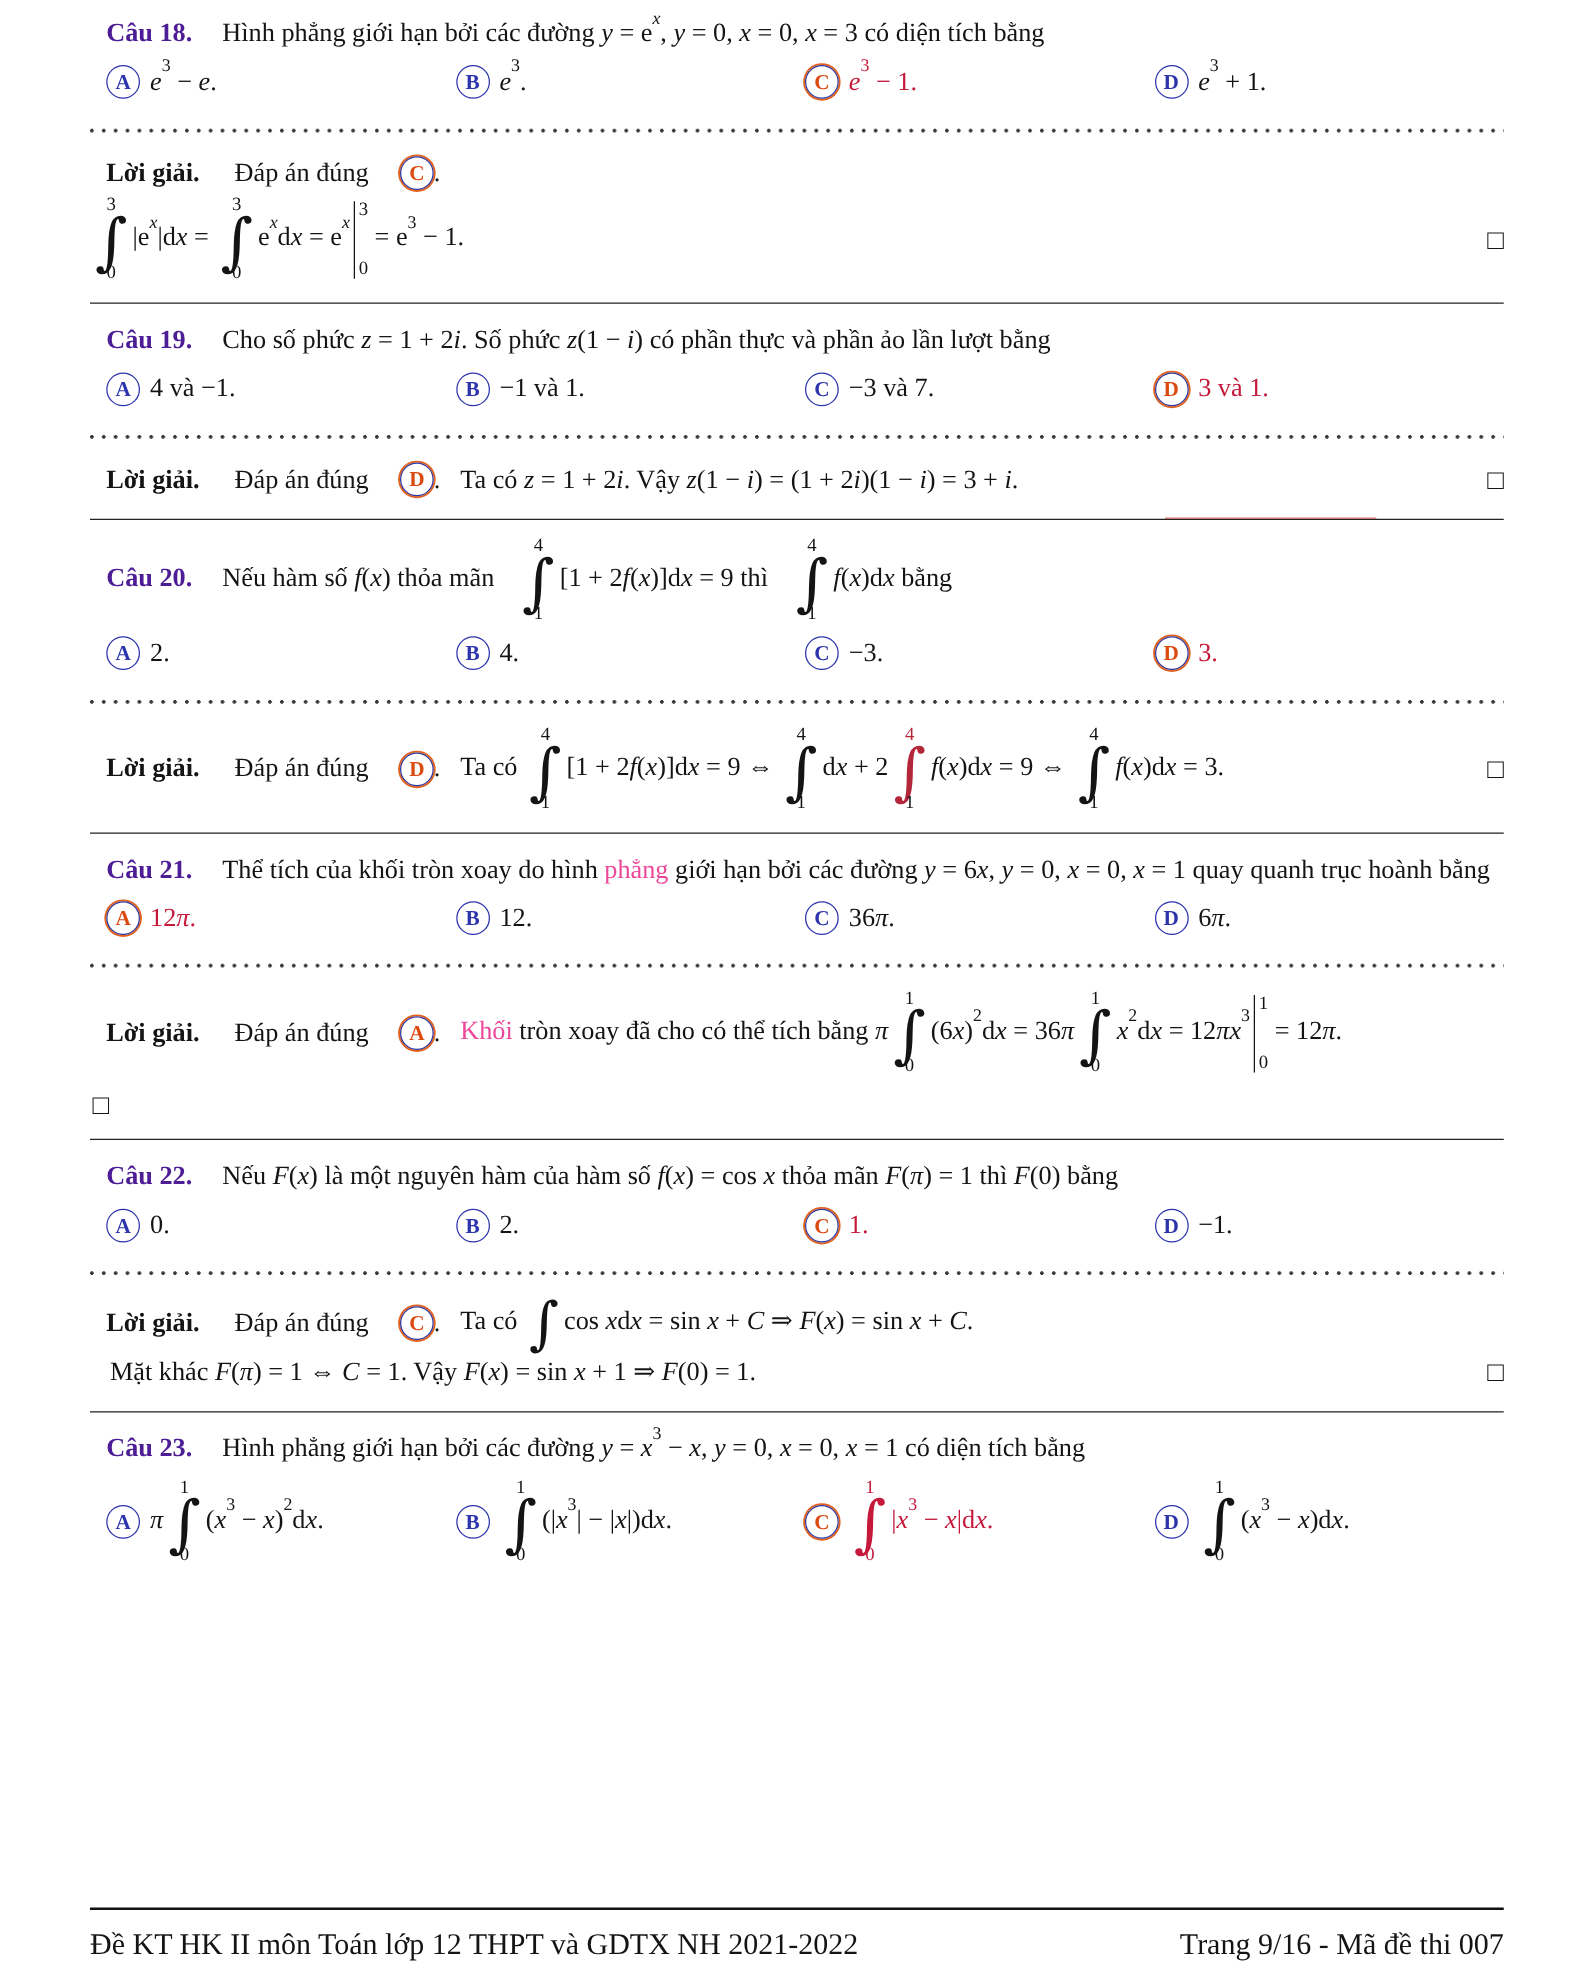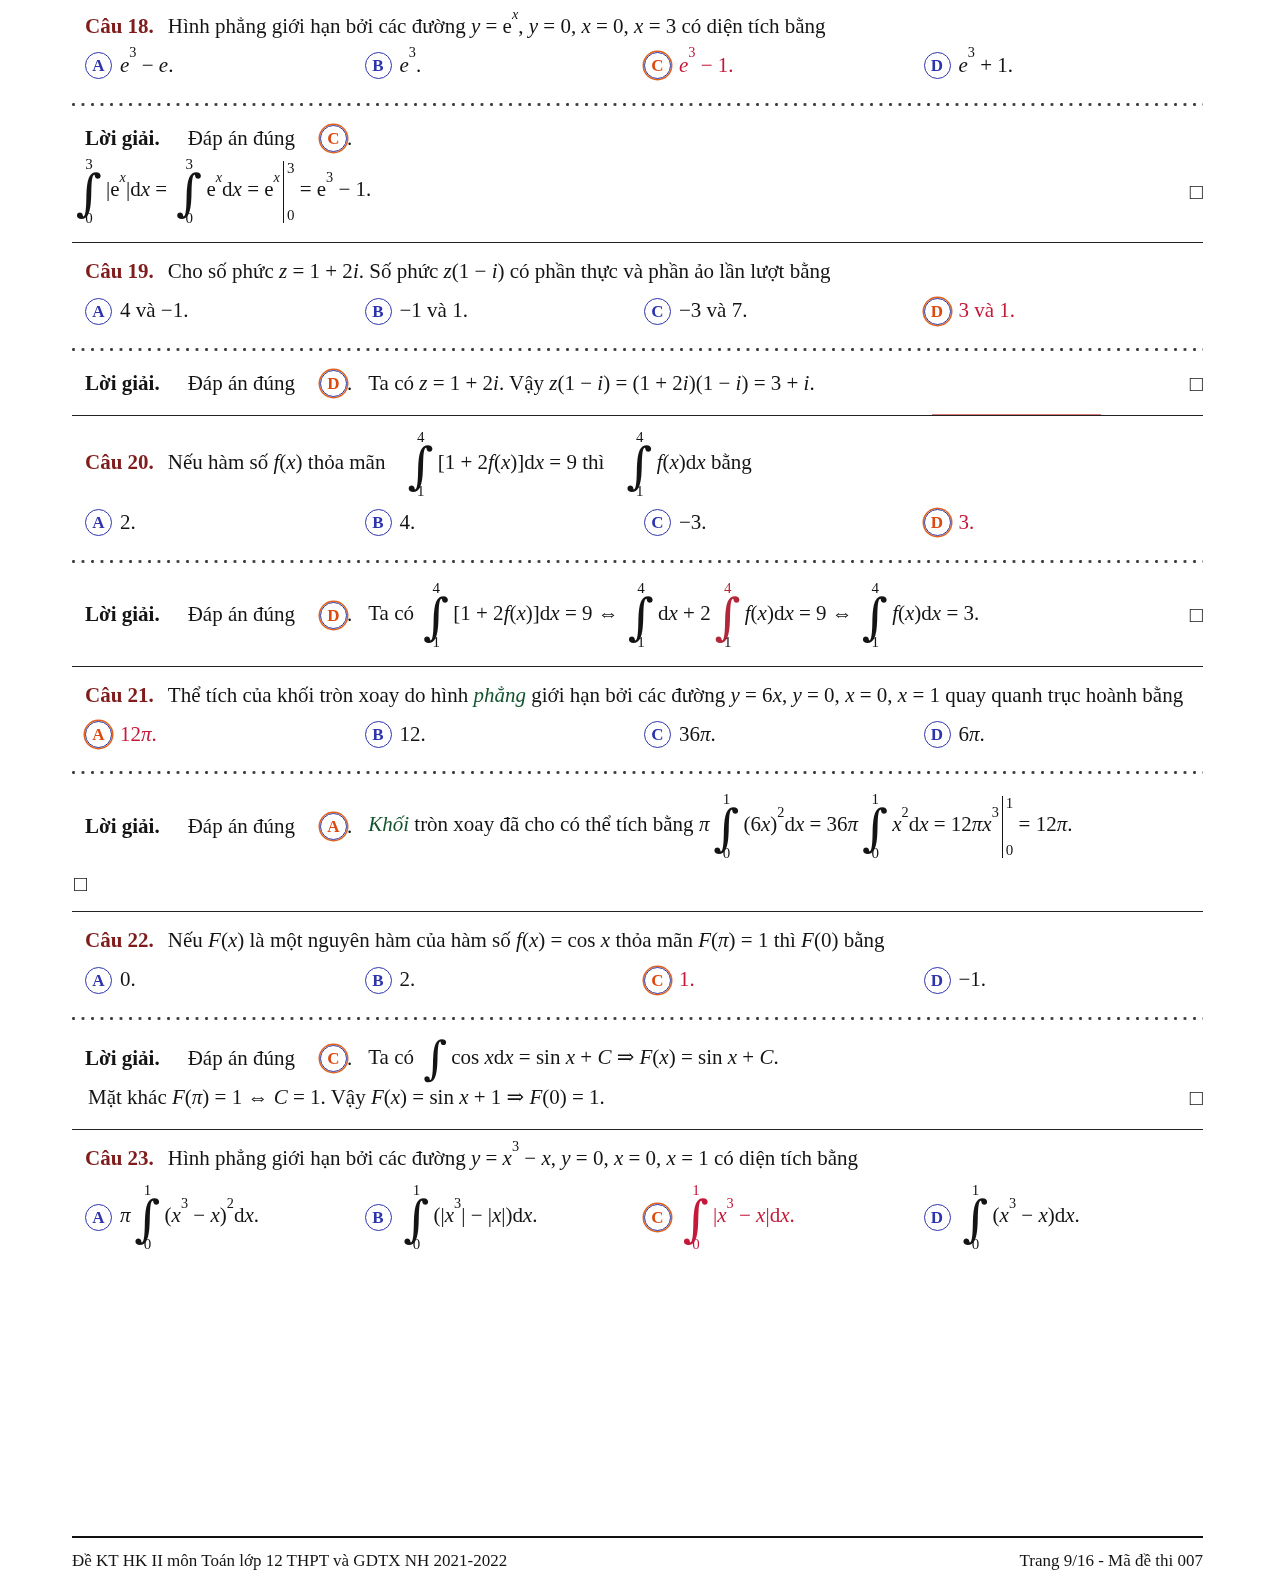--- a/index.html
+++ b/index.html
@@ -13,21 +13,21 @@
     line-height:1.42;
     padding:10px 72px 0 72px;
     position:relative;
     overflow:hidden;
   }
   i { font-style:italic; }
   sup { font-size:68%; position:relative; top:-0.45em; line-height:0; }
 
   
   .qhead { text-indent:13px; margin-top:2px; }
-  .qnum  { font-weight:bold; color:#7f1d1d; margin-right:14px; }
+  .qnum  { font-weight:bold; color:#4c1d95; margin-right:24px; }
   .opts  { display:grid; grid-template-columns:repeat(4,1fr); padding-left:13px; margin-top:9px; align-items:center; }
   .opt   { display:flex; align-items:center; }
   .obody { margin-left:8px; }
   .opt.correct .obody { color:#c5183a; }
 
   .chip {
     display:inline-flex; width:27px; height:27px; flex:0 0 27px;
     align-items:center; justify-content:center;
     border-radius:50%;
     border:1.4px solid #2e35ac;
@@ -68,29 +68,29 @@
   .igl .lt { font-size:15px; line-height:1; margin-bottom:-2px; }
   .igl .lb { font-size:15px; line-height:1; margin-top:-5px; }
   .igl.rint .sg, .igl.rint .lt { color:#b3273b; }
   .opt.correct .igl .sg, .opt.correct .igl .lt, .opt.correct .igl .lb { color:#c5183a; }
   .igl0 { font-family:"DejaVu Serif",serif; font-size:46px; line-height:0.9; vertical-align:middle; display:inline-block; margin:0 4px; }
   .evb {
     display:inline-flex; flex-direction:column; justify-content:space-between;
     vertical-align:middle; height:62px; border-left:1.6px solid #141414;
     padding-left:3px; margin-left:3px; font-size:15px; line-height:1;
   }
-  .lnk { color:#14532d;font-style:italic; }
+  .lnk { color:#ec4899; }
 
   
   .footer {
     position:absolute; left:72px; right:72px; bottom:16px;
     border-top:2px solid #111;
     padding-top:11px;
     display:flex; justify-content:space-between;
-    font-size:17px;
+    font-size:24px;
   }
 </style>
 </head>
 <body>
 
 <div id="questions">
     <section class="qblock">
       <div class="qhead"><span class="qnum">Câu 18.</span><span class="qtext">Hình phẳng giới hạn bởi các đường <i>y</i> = e<sup><i>x</i></sup>, <i>y</i> = 0, <i>x</i> = 0, <i>x</i> = 3 có diện tích bằng</span></div>
       <div class="opts">
         <div class="opt">

